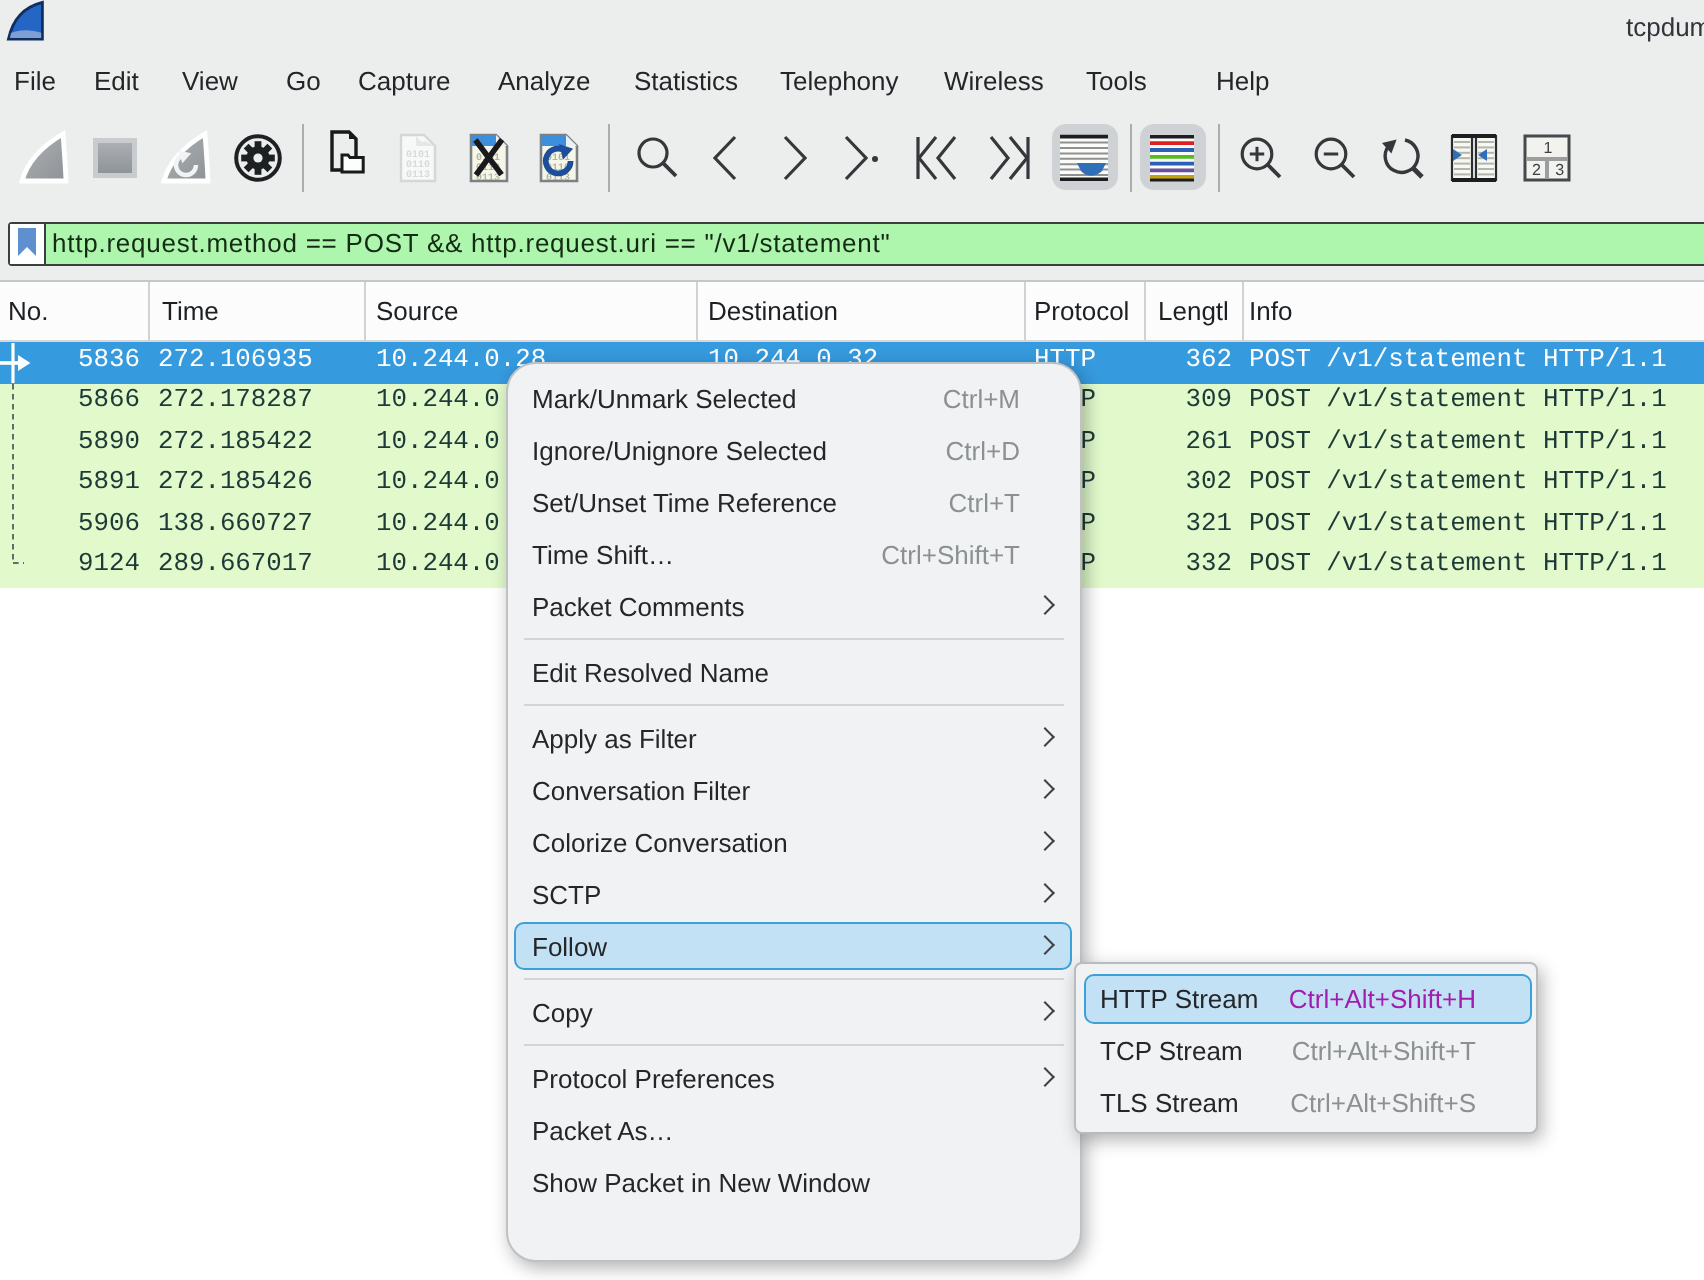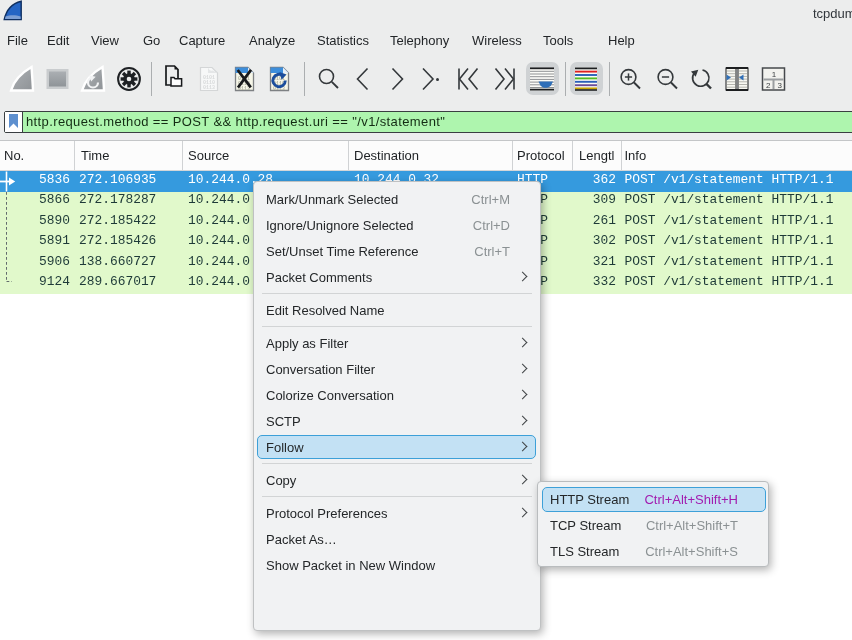--- a/index.html
+++ b/index.html
@@ -19,21 +19,21 @@
 
   
   #thead { left:0; top:140px; width:852px; height:31px; background:#fcfcfc; border-top:1px solid #c4c6c8; border-bottom:1px solid #d4d6d8; }
   .hlabel { position:absolute; top:148px; font-size:13px; color:#1d2023; }
   .hsep { position:absolute; top:141px; width:1px; height:29px; background:#d0d2d4; }
   .row { position:absolute; left:0; width:852px; height:20.5px; background:#e1f9cb; font-family:"Liberation Mono",monospace; font-size:12.9px; color:#1e3a38;text-align:right; }
   .row.sel { background:#359ade; color:#ffffff; }
   .cell { position:absolute; top:0.5px; white-space:pre; }
 
   
-  #menu { left:253px; top:181px; width:288px; height:450px; background:#f1f2f3; border:1px solid #bfc1c2; border-radius:4px; box-shadow:2px 3px 9px rgba(0,0,0,0.3); z-index:5; padding-top:4px; }
+  #menu { left:253px; top:181px; width:288px; height:450px; background:#f1f2f3; border:1px solid #bfc1c2; border-radius:15px; box-shadow:2px 3px 9px rgba(0,0,0,0.3); z-index:5; padding-top:4px; }
   .mi { position:relative; height:26px; }
   .mi .lab { position:absolute; left:12px; top:5.5px; font-size:13px; color:#242729; }
   .mi .sc  { position:absolute; right:30px; top:5.5px; font-size:13px; color:#8b9193; }
   .mi .ar  { position:absolute; right:14px; top:9px; width:7px; height:7px; border-right:1.4px solid #3f4345; border-bottom:1.4px solid #3f4345; transform:rotate(-45deg); }
   .msep { height:7px; position:relative; }
   .msep::after { content:""; position:absolute; left:8px; right:8px; top:3px; height:1px; background:#d2d4d5; }
   .hl { position:absolute; left:3px; right:4px; top:1px; bottom:1px; background:#c3e1f4; border:1px solid #3da0d8; border-radius:5px; }
   #submenu { left:537px; top:481px; width:232px; height:86px; background:#f1f2f3; border:1px solid #b9bcbe; border-radius:4px; box-shadow:2px 3px 9px rgba(0,0,0,0.3); z-index:6; padding-top:4px; }
 </style>
 </head>
@@ -361,20 +361,24 @@
     </div>
     <div class="mi">
       <span class="lab">Ignore/Unignore Selected</span>
       <span class="sc">Ctrl+D</span>
     </div>
     <div class="mi">
       <span class="lab">Set/Unset Time Reference</span>
       <span class="sc">Ctrl+T</span>
     </div>
     <div class="mi">
+      <span class="lab">Time Shift…</span>
+      <span class="sc">Ctrl+Shift+T</span>
+    </div>
+    <div class="mi">
       <span class="lab">Packet Comments</span>
       <span class="ar"></span>
     </div>
     <div class="msep"></div>
     <div class="mi">
       <span class="lab">Edit Resolved Name</span>
     </div>
     <div class="msep"></div>
     <div class="mi">
       <span class="lab">Apply as Filter</span>

